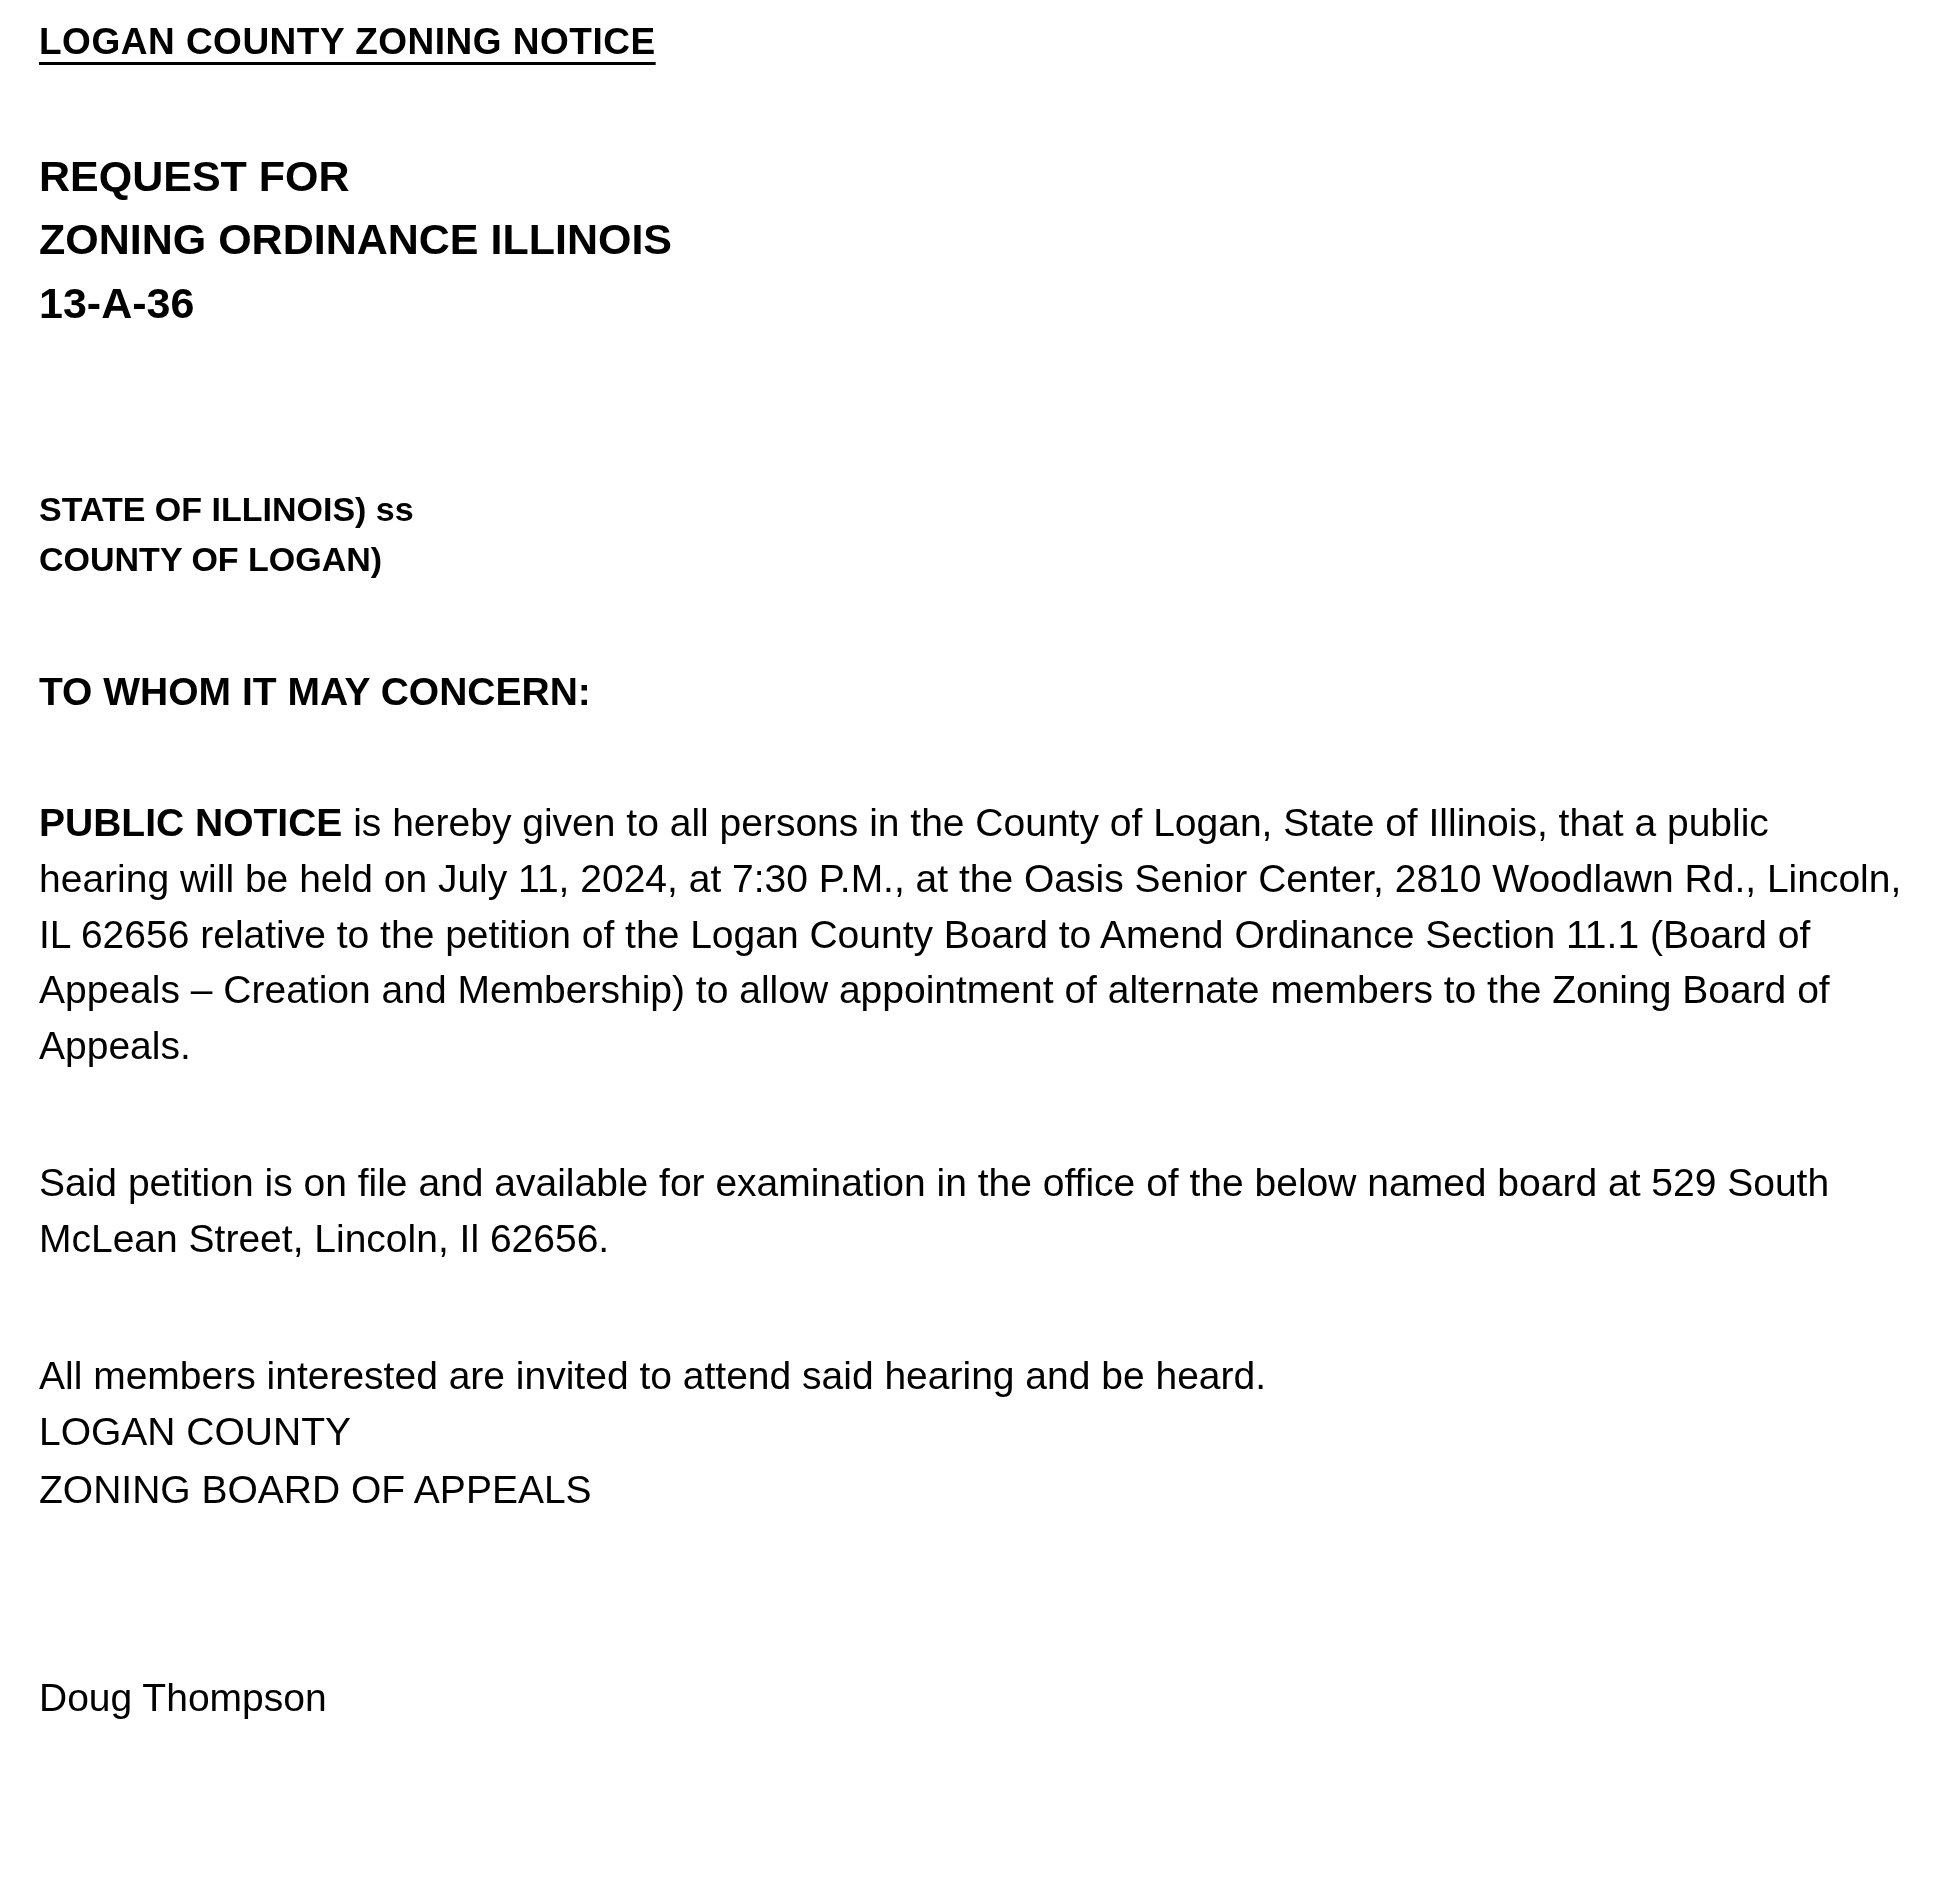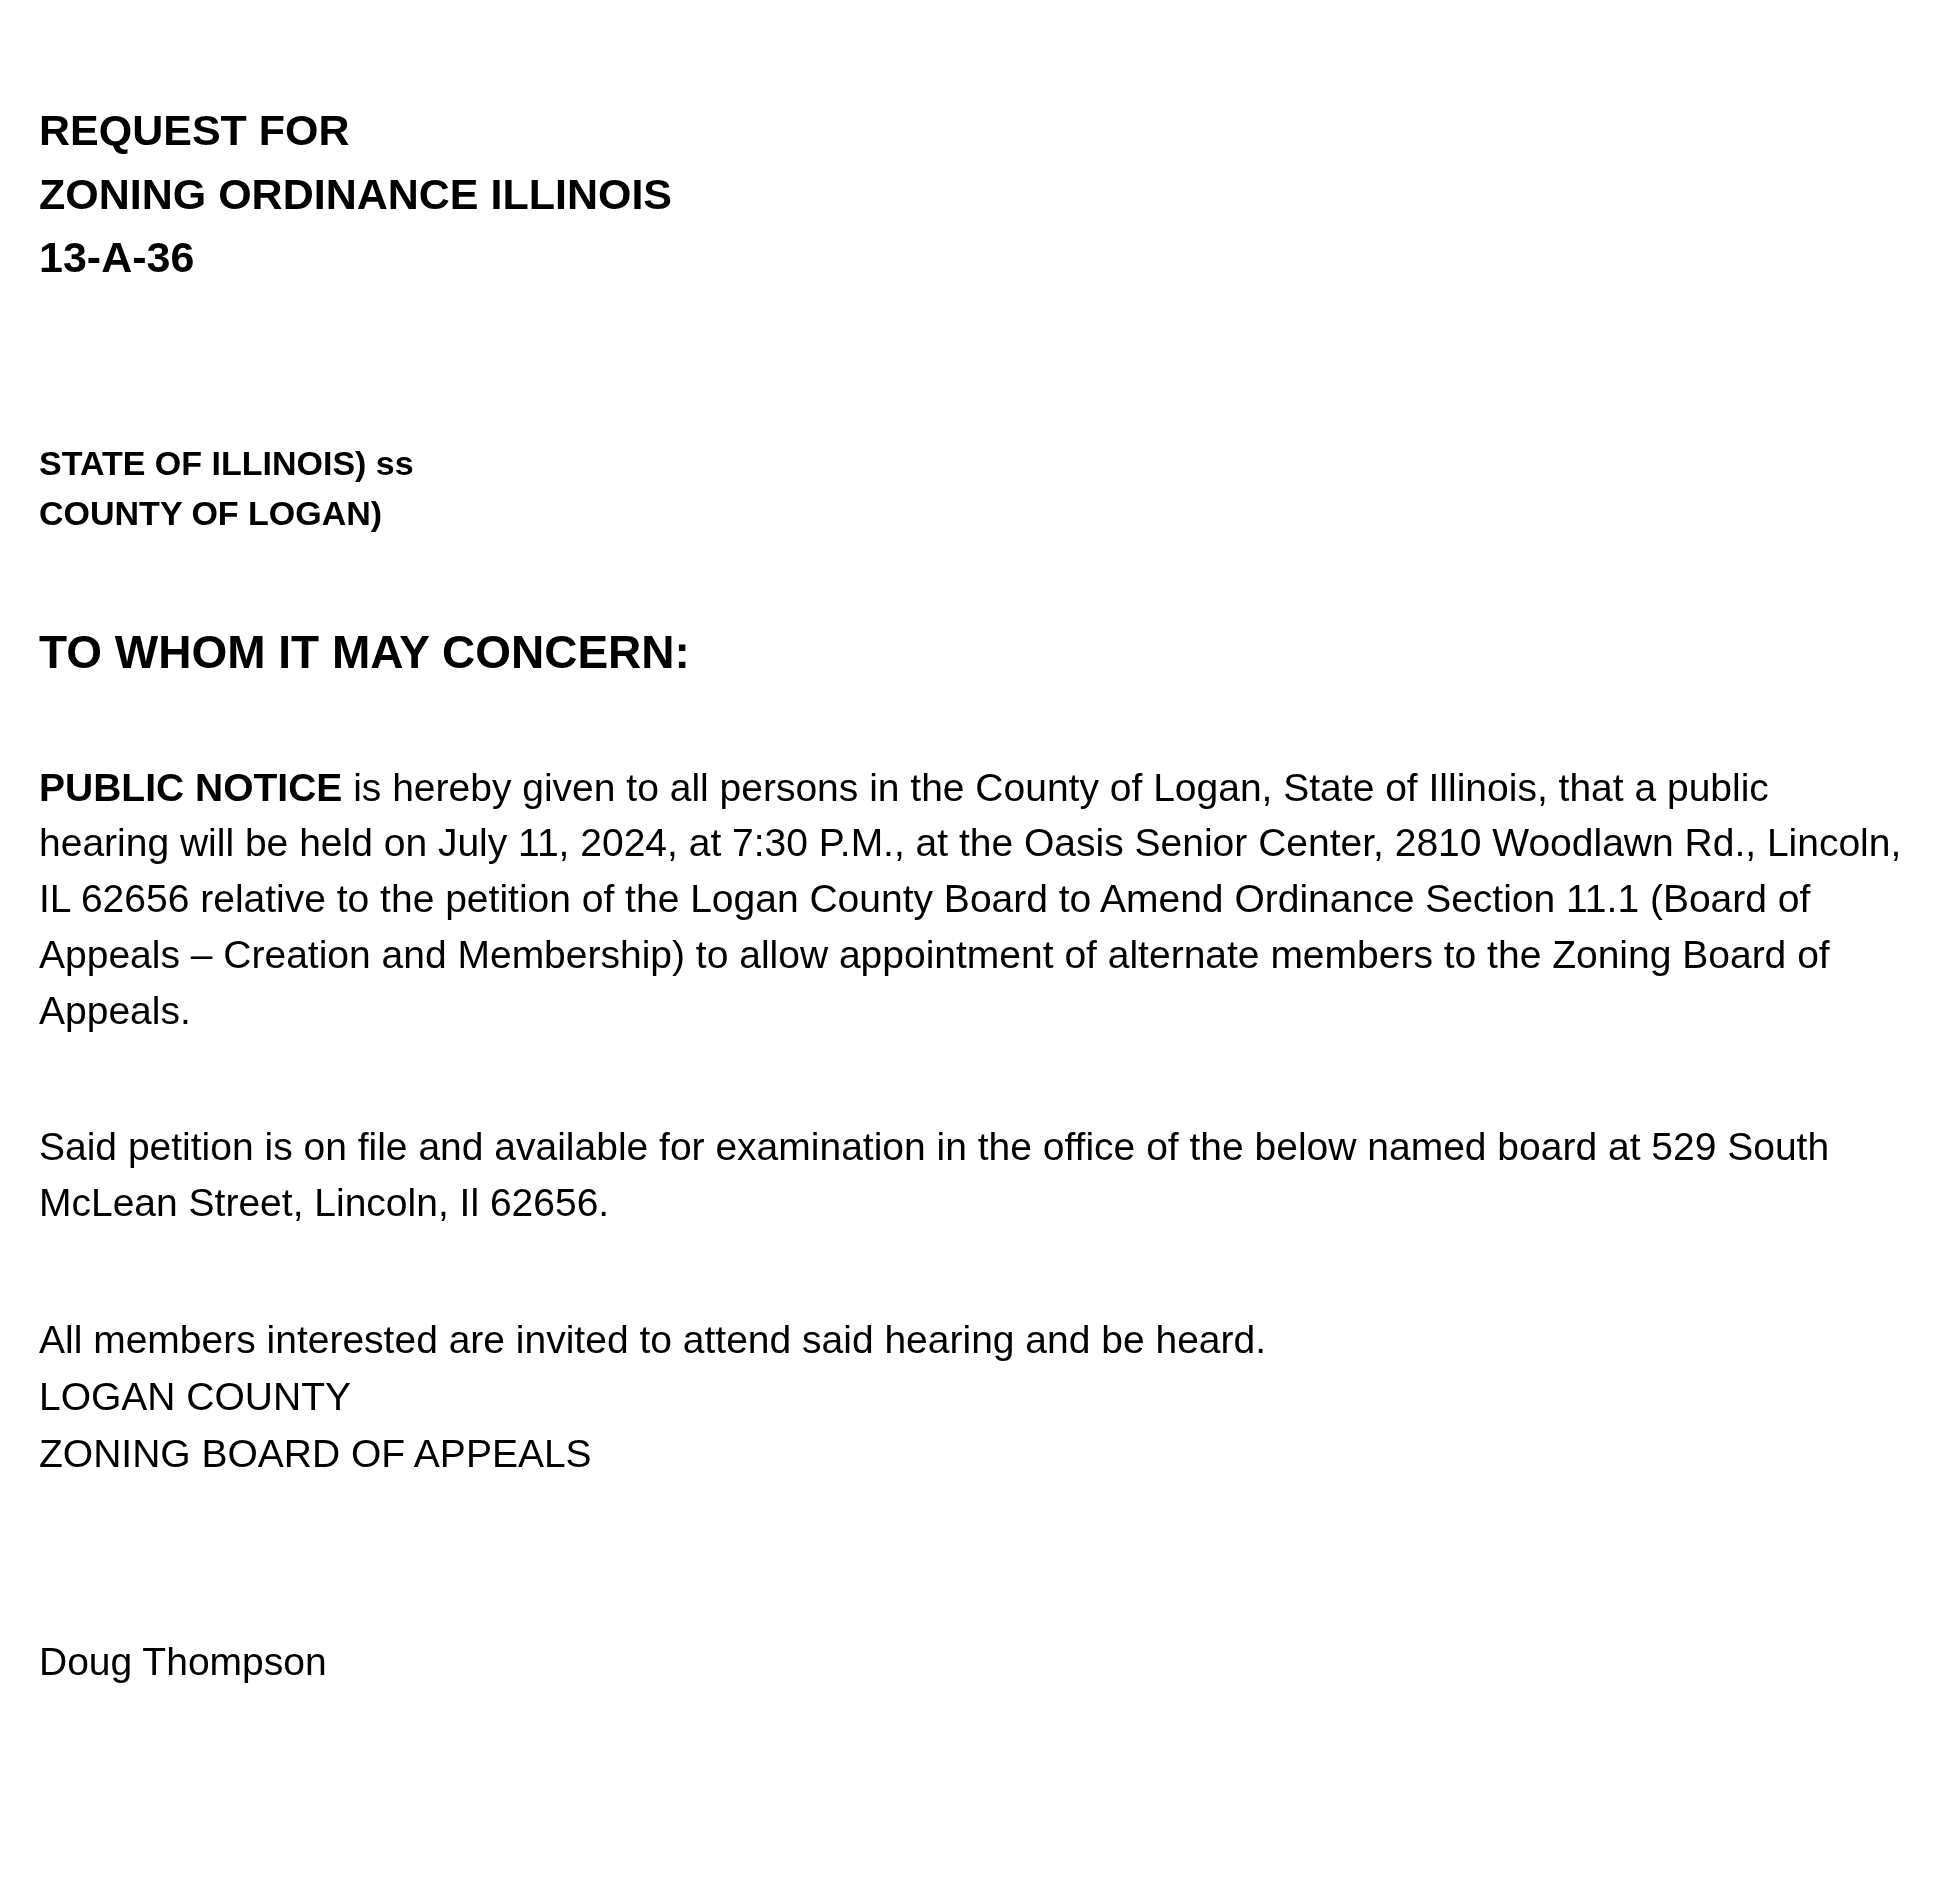--- a/index.html
+++ b/index.html
@@ -30,21 +30,21 @@
     margin-top: 82px;
   }
   .state-block {
     font-weight: bold;
     font-size: 34px;
     line-height: 1.48;
     margin-top: 148px;
   }
   .concern-line {
     font-weight: bold;
-    font-size: 46px;
+    font-size: 39px;
     margin-top: 86px;
   }
   .para {
     font-size: 39px;
     line-height: 1.43;
     margin-top: 81px;
     max-width: 1869px;
   }
   .para .bold-lead { font-weight: bold; text-align: right; }
   .sig-block {
@@ -52,20 +52,21 @@
     line-height: 1.48;
   }
   .board-block { }
   .chairman-block { margin-top: 150px; }
 </style>
 </head>
 <body>
 
 <div class="page">
 
+  <div class="doc-title">LOGAN COUNTY ZONING NOTICE</div>
 
   <div class="request-block">
     <div>REQUEST FOR</div>
     <div>ZONING ORDINANCE ILLINOIS</div>
     <div>13-A-36</div>
   </div>
 
   <div class="state-block">
     <div>STATE OF ILLINOIS) ss</div>
     <div>COUNTY OF LOGAN)</div>

